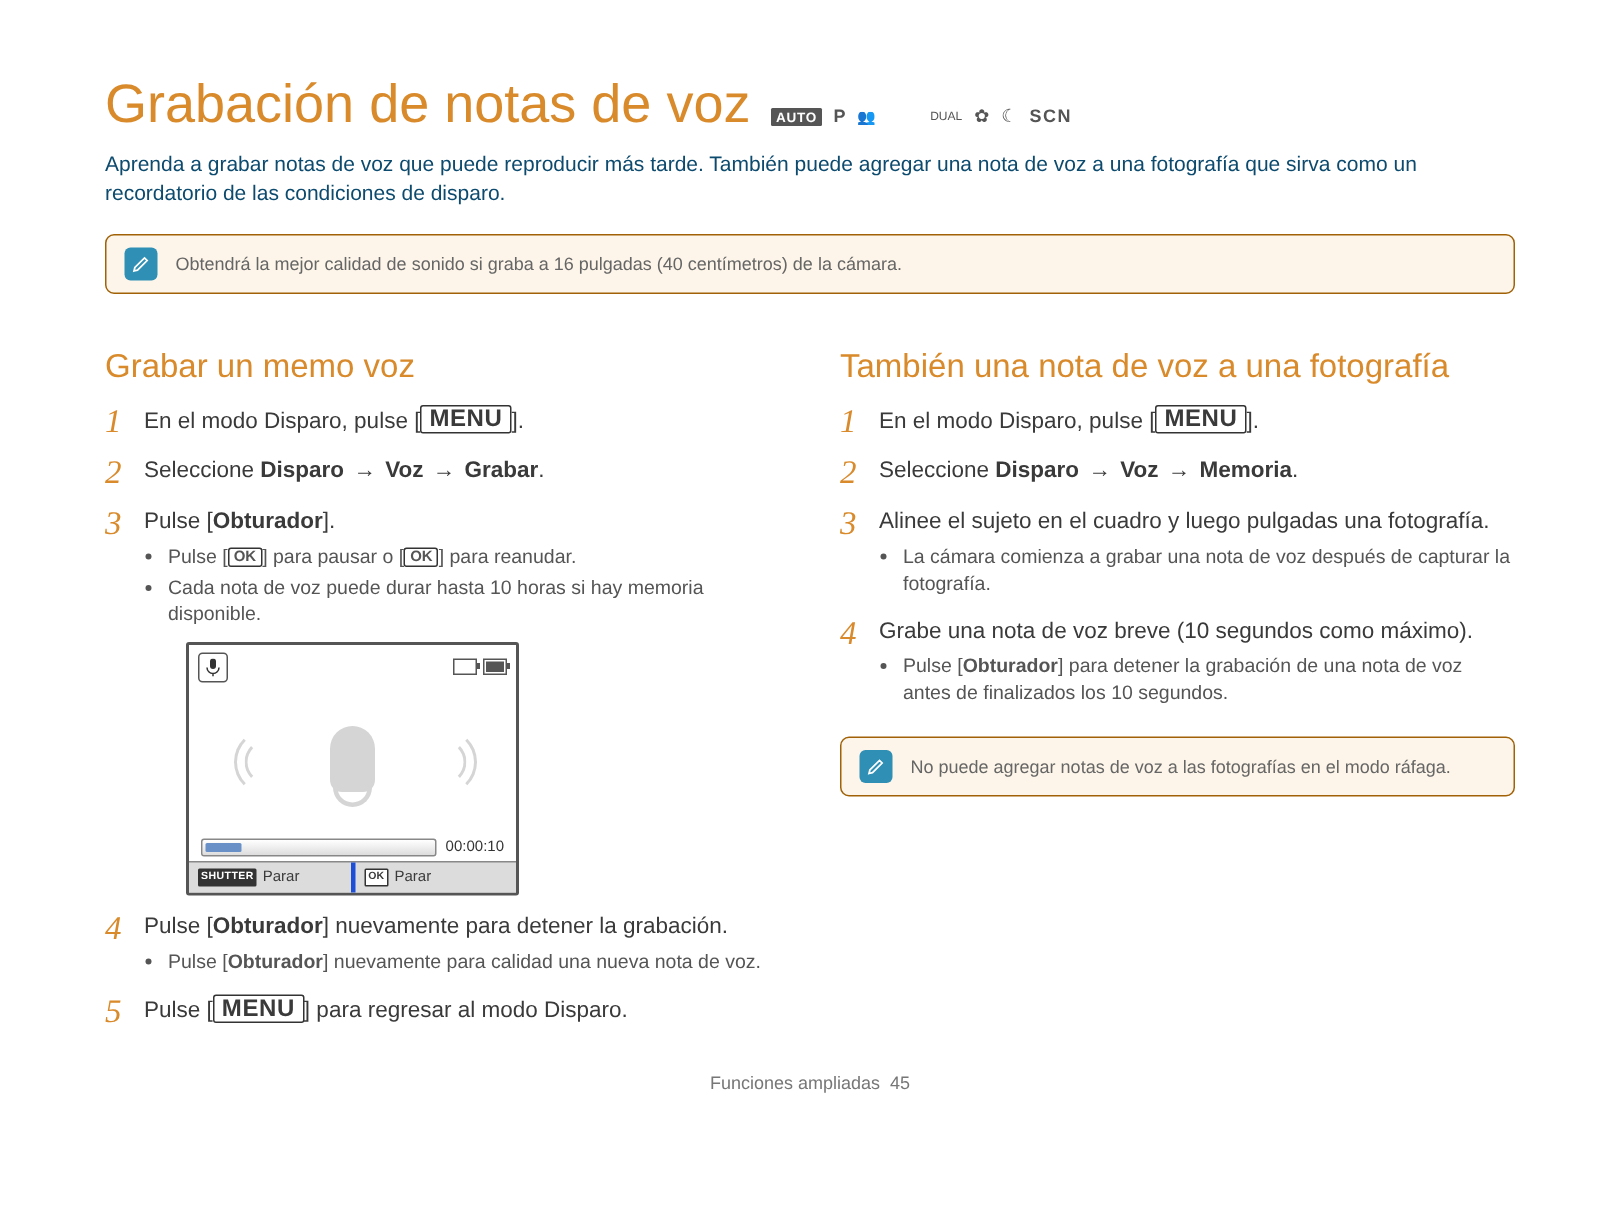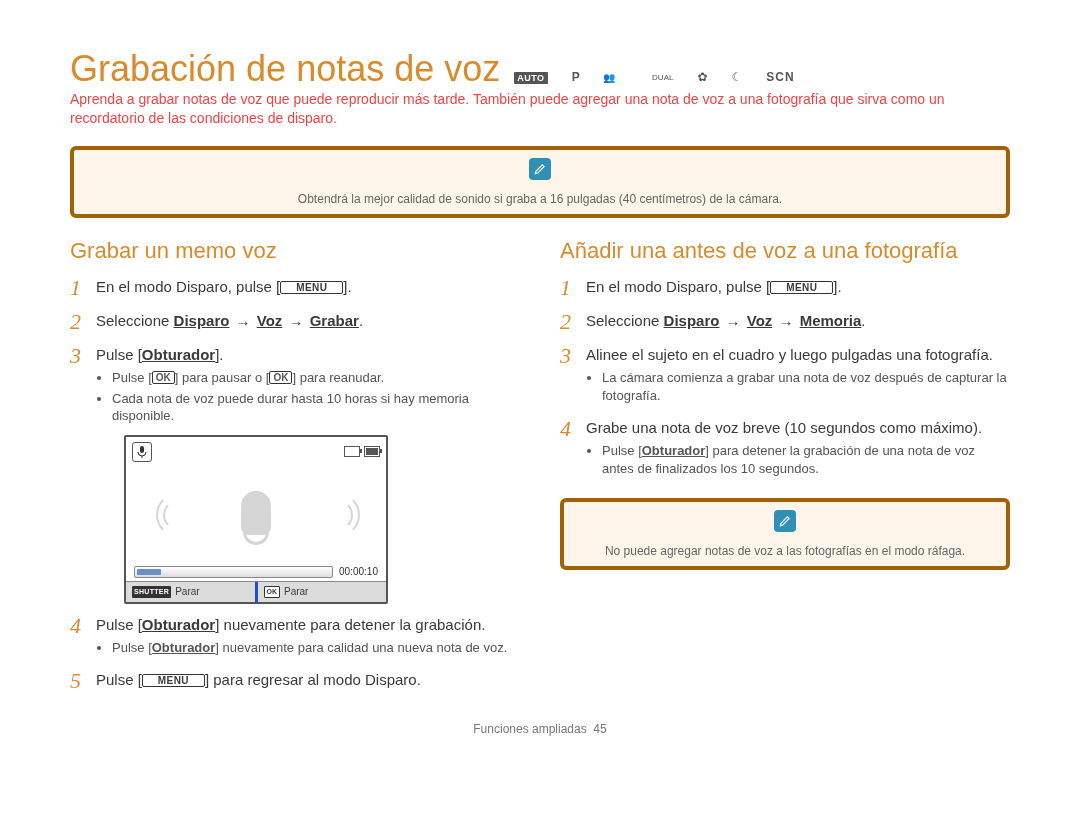--- a/index.html
+++ b/index.html
@@ -23,67 +23,66 @@
   h1 {
     font-size: 36px;
     font-weight: 400;
     color: #d98a2b;
     margin: 0;
     letter-spacing: 0px;
   }
   .mode-icons {
     display: flex;
     align-items: baseline;
-    gap: 24px;
+    gap: 8px;
     font-size: 12px;
     color: #555;
   }
   .mode-box {
     background: #555;
     color: #fff;
     font-size: 9px;
     font-weight: bold;
     padding: 1px 3px;
     border-radius: 1px;
     letter-spacing: 0.5px;
   }
   .intro {
-    margin-top: 0;
+    margin-top: 10px;
     font-size: 14px;
     line-height: 1.35;
-    color: #ef4444;
+    color: #0c4a6e;
   }
   .note-box {
     margin-top: 18px;
-    border: 4px solid #a16207;
+    border: 1px solid #a16207;
     border-radius: 6px;
     background: #fdf5e9;
     padding: 8px 12px;
     display: flex;
     align-items: center;
     gap: 12px;
     font-size: 12px;
     color: #666;
-    flex-direction: column;
   }
   .note-icon {
     width: 22px;
     height: 22px;
     border-radius: 4px;
     background: #2f8fb5;
     flex-shrink: 0;
     display: flex;
     align-items: center;
     justify-content: center;
     color: #fff;
     font-size: 14px;
   }
   .columns {
     display: flex;
-    margin-top: 20px;
+    margin-top: 35px;
     gap: 40px;
   }
   .col {
     flex: 1;
   }
   h2 {
     font-size: 22px;
     font-weight: 400;
     color: #d98a2b;
     margin: 0 0 12px 0;
@@ -114,41 +113,41 @@
     font-size: 13px;
     color: #555;
   }
   .sublist li {
     margin-bottom: 3px;
     line-height: 1.35;
   }
   .btn-label {
     background: #fff;
     border: 1px solid #333;
-    font-size: 10px;
+    font-size: 16px;
     font-weight: bold;
-    padding: 0px 15px;
+    padding: 0px 5px;
     border-radius: 2px;
     vertical-align: 1px;
     letter-spacing: 0.4px;
   }
   .ok-label {
     background: #fff;
     border: 1px solid #333;
     font-size: 10px;
     font-weight: bold;
     padding: 0px 3px;
     border-radius: 2px;
     vertical-align: 1px;
   }
   .arrow {
     padding: 0 2px;
   }
   .lcd {
-    width: 264px;
+    width: 222px;
     margin-top: 10px;
     margin-left: 28px;
     border: 2px solid #555;
     border-radius: 2px;
     box-sizing: border-box;
     background: #fff;
   }
   .lcd-top {
     display: flex;
     justify-content: space-between;
@@ -245,21 +244,21 @@
   }
   .lcd-bottom > div:first-child{ border-right:3px solid #1d4ed8; }
   .tag-sh { background:#333;color:#fff;font-size:7px;font-weight:bold;padding:1px 2px;border-radius:1px;letter-spacing:0.3px;}
   .tag-ok { background:#fff;border:1px solid #333;font-size:7px;font-weight:bold;padding:0px 2px;border-radius:1px;}
   .footer {
     text-align:center;
     font-size:12px;
     color:#777;
     margin-top:28px;
   }
-  b { font-weight: bold; text-decoration: underline; }
+  b { font-weight: bold; }
 </style>
 </head>
 <body>
 
 <div class="page">
 
   <div class="title-row">
     <h1>Grabación de notas de voz</h1>
     <div class="mode-icons">
       <span class="mode-box">AUTO</span>
@@ -364,21 +363,21 @@
 
       <div class="step">
         <div class="step-num">5</div>
         <div class="step-body">
           <span>Pulse [</span><span class="btn-label">MENU</span><span>] para regresar al modo Disparo.</span>
         </div>
       </div>
     </div>
 
     <div class="col">
-      <h2>Añadir una antes de voz a una fotografía</h2>
+      <h2>También una nota de voz a una fotografía</h2>
 
       <div class="step">
         <div class="step-num">1</div>
         <div class="step-body">
           <span>En el modo Disparo, pulse [</span><span class="btn-label">MENU</span><span>].</span>
         </div>
       </div>
 
       <div class="step">
         <div class="step-num">2</div>

